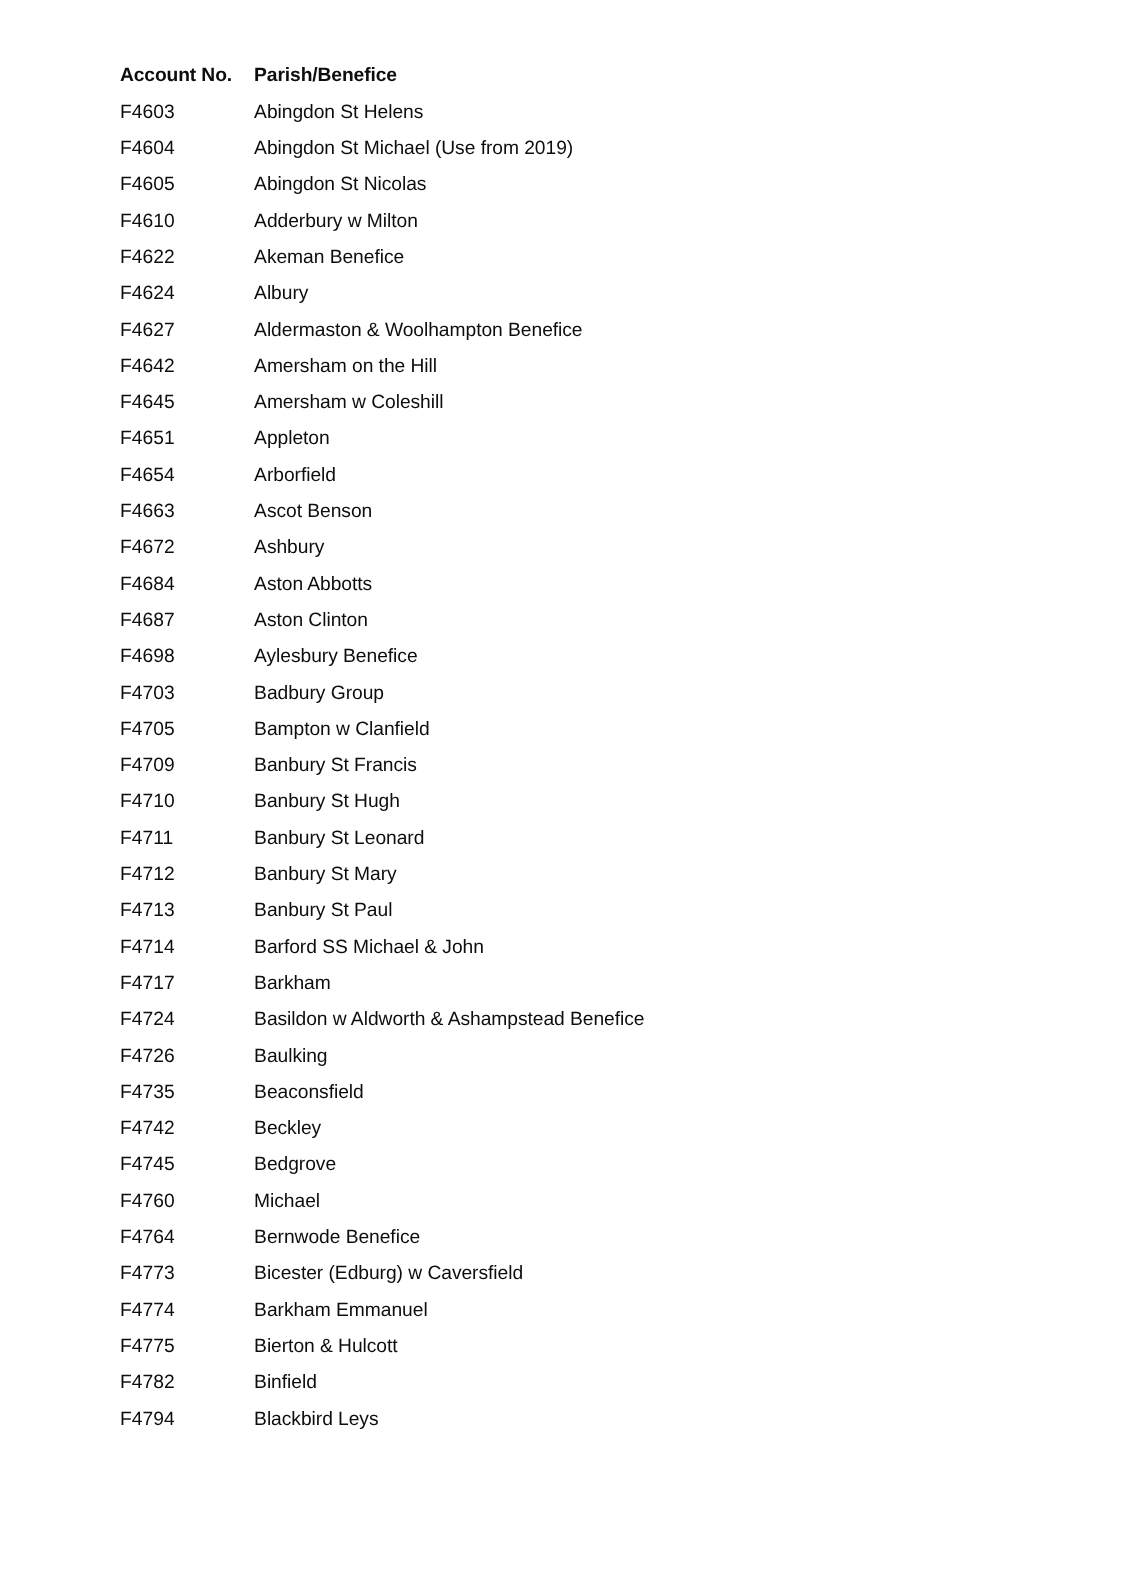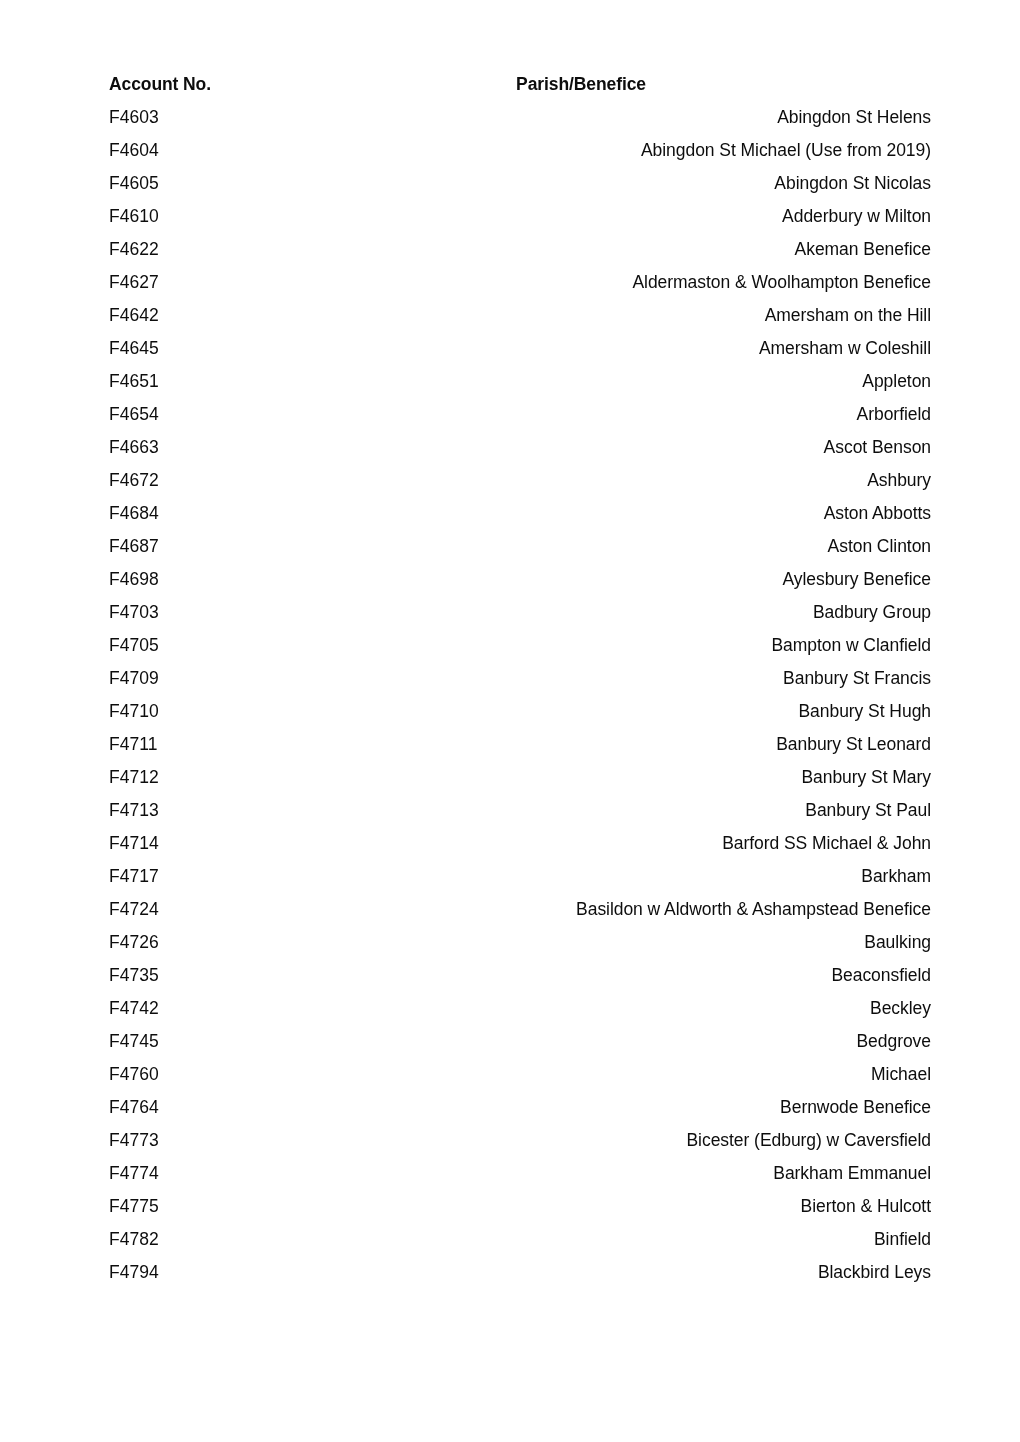--- a/index.html
+++ b/index.html
@@ -20,21 +20,21 @@
     position: relative;
     width: 1020px;
     height: 1442px;
     box-sizing: border-box;
     padding: 0;
   }
 
   .doc-table {
     position: absolute;
     left: 109px;
-    top: 68px;
+    top: 52px;
     border-collapse: collapse;
     table-layout: fixed;
   }
 
   .doc-table th,
   .doc-table td {
     padding: 0;
     margin: 0;
     border: 0;
     vertical-align: top;
@@ -57,31 +57,30 @@
     font-weight: bold;
     font-size: 17.5px;
     text-align: left;
     letter-spacing: -0.1px;
   }
   .hdr-acct {
     padding-left: 2px;
   }
   .hdr-parish {
     padding-left: 124px;
-    text-align: center;
   }
 
   
   .cell-acct {
     text-align: left;
     padding-right: 42px;
     letter-spacing: 0.05px;
   }
   .cell-parish {
-    text-align: right;
+    text-align: left;
     padding-left: 124px;
     letter-spacing: -0.05px;
   }
 
   
   tr[data-shift="true"] .cell-acct {
     padding-right: 38px;
   }
 </style>
 </head>
@@ -115,20 +114,24 @@
         </tr>
         <tr class="row">
           <td class="cell-acct">F4610</td>
           <td class="cell-parish">Adderbury w Milton</td>
         </tr>
         <tr class="row">
           <td class="cell-acct">F4622</td>
           <td class="cell-parish">Akeman Benefice</td>
         </tr>
         <tr class="row">
+          <td class="cell-acct">F4624</td>
+          <td class="cell-parish">Albury</td>
+        </tr>
+        <tr class="row">
           <td class="cell-acct">F4627</td>
           <td class="cell-parish">Aldermaston &amp; Woolhampton Benefice</td>
         </tr>
         <tr class="row">
           <td class="cell-acct">F4642</td>
           <td class="cell-parish">Amersham on the Hill</td>
         </tr>
         <tr class="row">
           <td class="cell-acct">F4645</td>
           <td class="cell-parish">Amersham w Coleshill</td>

